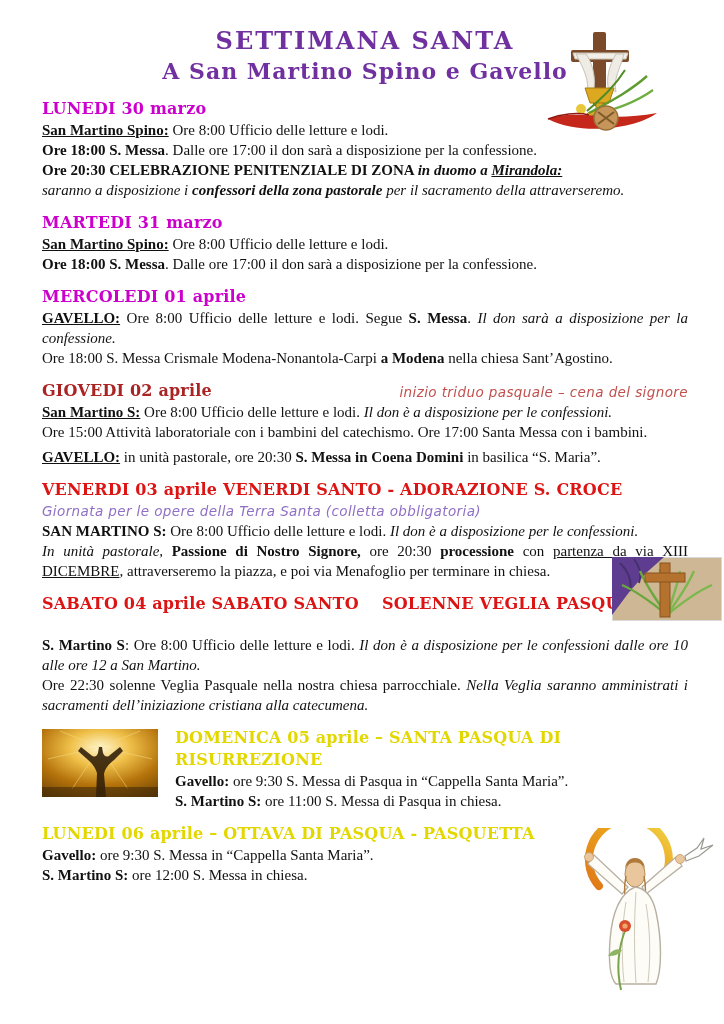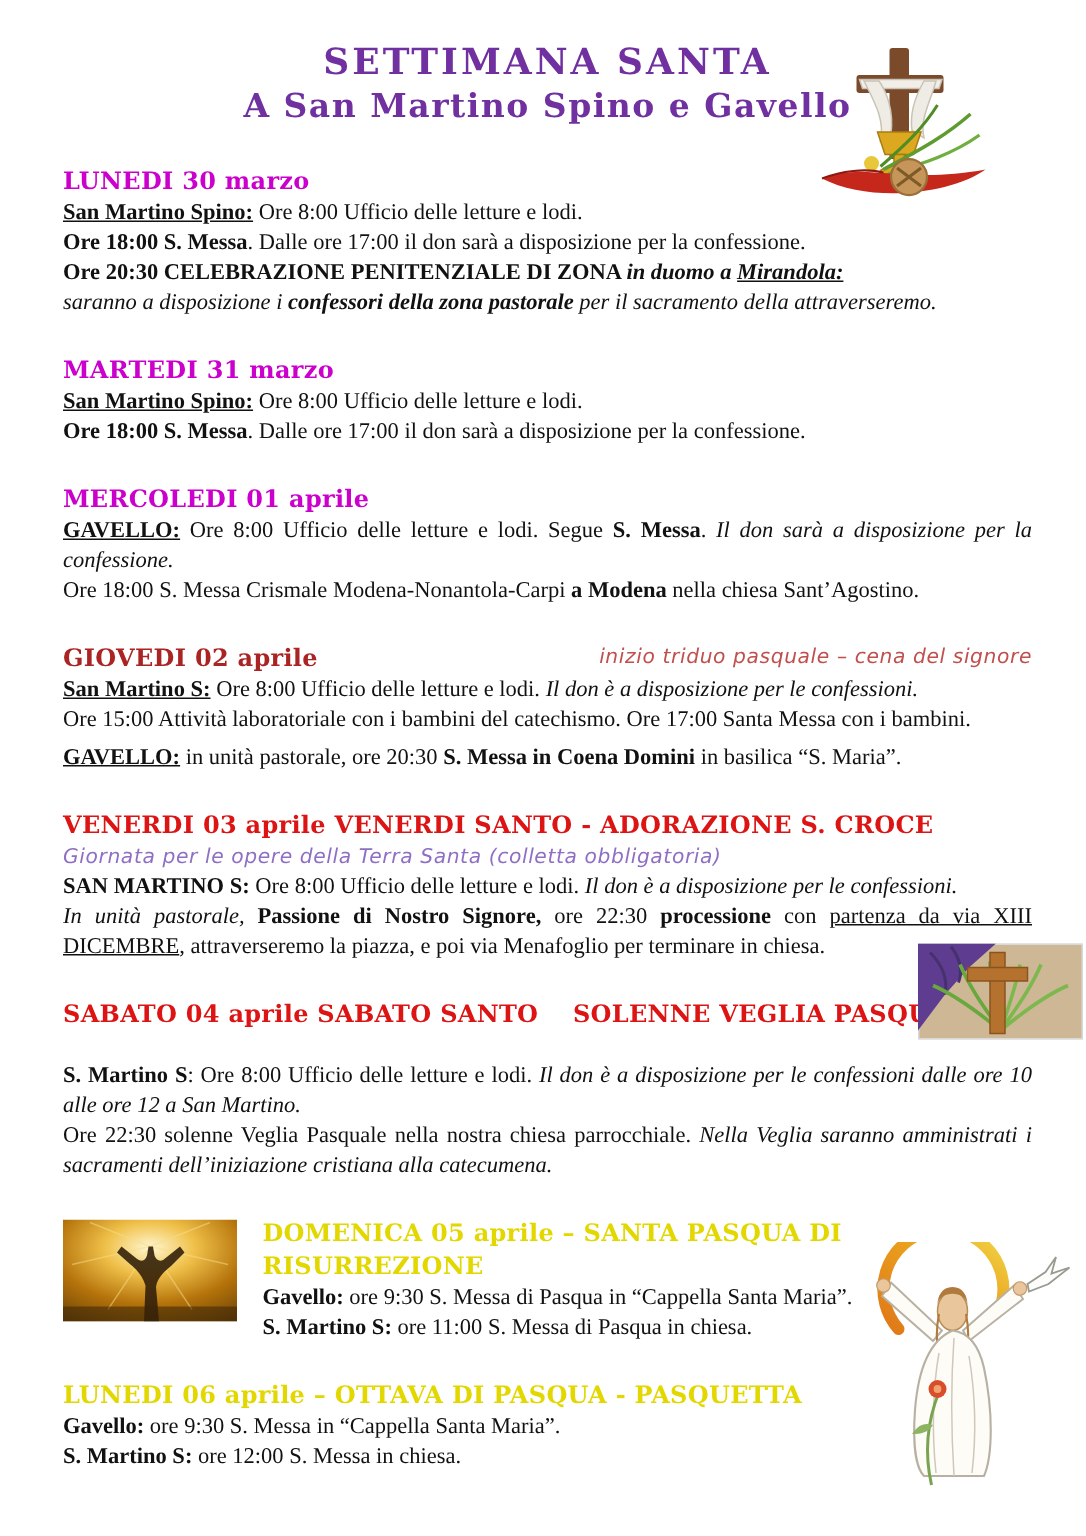--- a/index.html
+++ b/index.html
@@ -11,21 +11,21 @@
   .content{position:absolute;left:42px;top:26px;width:646px;}
   .doc-title{
     font-family:"DejaVu Serif",serif;font-weight:bold;text-align:center;
     font-size:24px;line-height:30px;letter-spacing:2px;margin:0;
   }
   .doc-subtitle{
     font-family:"DejaVu Serif",serif;font-weight:bold;text-align:center;
     font-size:22px;line-height:30px;letter-spacing:1px;margin:0 0 6px 0;
   }
   .section{margin-top:12px;position:relative;}
-  .heading-row{display:flex;justify-content:space-between;align-items:flex-start;margin-top:24px;}
+  .heading-row{display:flex;justify-content:space-between;align-items:flex-end;}
   .section-heading{
     font-family:"DejaVu Serif",serif;font-weight:bold;font-size:16px;
     line-height:22px;letter-spacing:.2px;white-space:pre-wrap;
   }
   .section-note{
     font-family:"DejaVu Sans",sans-serif;font-style:italic;font-size:13.5px;
     letter-spacing:.4px;line-height:20px;
   }
   .note-below{display:block;margin:0 4px 0 0;}
   .para{margin:0;font-size:15px;line-height:20px;}
@@ -139,21 +139,21 @@
           <p class="para"><span class="b u">San Martino S:</span><span> Ore 8:00 Ufficio delle letture e lodi. </span><span class="i">Il don è a disposizione per le confessioni.</span></p>
           <p class="para"><span>Ore 15:00 Attività laboratoriale con i bambini del catechismo. Ore 17:00 Santa Messa con i bambini.</span></p>
           <p class="para gap-sm"><span class="b u">GAVELLO:</span><span> in unità pastorale, ore 20:30 </span><span class="b">S. Messa in Coena Domini</span><span> in basilica “S. Maria”.</span></p>
         </section>
         <section class="section">
           <div class="heading-row">
             <span class="section-heading" style="color: rgb(221, 20, 20);">VENERDI 03 aprile VENERDI SANTO - ADORAZIONE S. CROCE</span>
           </div>
           <span class="section-note note-below" style="color: rgb(143, 111, 196);">Giornata per le opere della Terra Santa (colletta obbligatoria)</span>
           <p class="para"><span class="b">SAN MARTINO S:</span><span> Ore 8:00 Ufficio delle letture e lodi. </span><span class="i">Il don è a disposizione per le confessioni.</span></p>
-          <p class="para justify"><span class="i">In unità pastorale,</span><span> </span><span class="b">Passione di Nostro Signore,</span><span> ore 22:30 </span><span class="b">processione</span><span> con </span><span class="u">partenza da via XIII DICEMBRE</span><span>, attraverseremo la piazza, e poi via Menafoglio per terminare in chiesa.</span></p>
+          <p class="para justify"><span class="i">In unità pastorale,</span><span> </span><span class="b">Passione di Nostro Signore,</span><span> ore 20:30 </span><span class="b">processione</span><span> con </span><span class="u">partenza da via XIII DICEMBRE</span><span>, attraverseremo la piazza, e poi via Menafoglio per terminare in chiesa.</span></p>
         </section>
         <section class="section">
     <div class="crossphoto-box">
       <svg width="110" height="64" viewBox="0 0 110 64">
         <rect x="0" y="0" width="110" height="64" fill="#cdb794" stroke="#d9d9d9" stroke-width="2"></rect>
         <path d="M0,0 L52,0 L34,16 L18,34 L6,50 L0,58 Z" fill="#5e3d91"></path>
         <path d="M8,6 C16,14 20,24 18,34 M22,2 C28,10 30,18 27,26" stroke="#47306e" stroke-width="2" fill="none"></path>
         <path d="M55,58 C38,44 24,34 10,28 M55,58 C42,40 34,28 28,14 M55,58 C50,38 48,26 48,12" stroke="#69a83d" stroke-width="2.4" fill="none"></path>
         <path d="M55,58 C72,44 86,34 100,28 M55,58 C68,40 76,28 82,14 M55,58 C62,38 66,26 68,14" stroke="#7cb84e" stroke-width="2.4" fill="none"></path>
         <rect x="48" y="6" width="10" height="54" fill="#b5722f" stroke="#8a541f" stroke-width="1"></rect>

